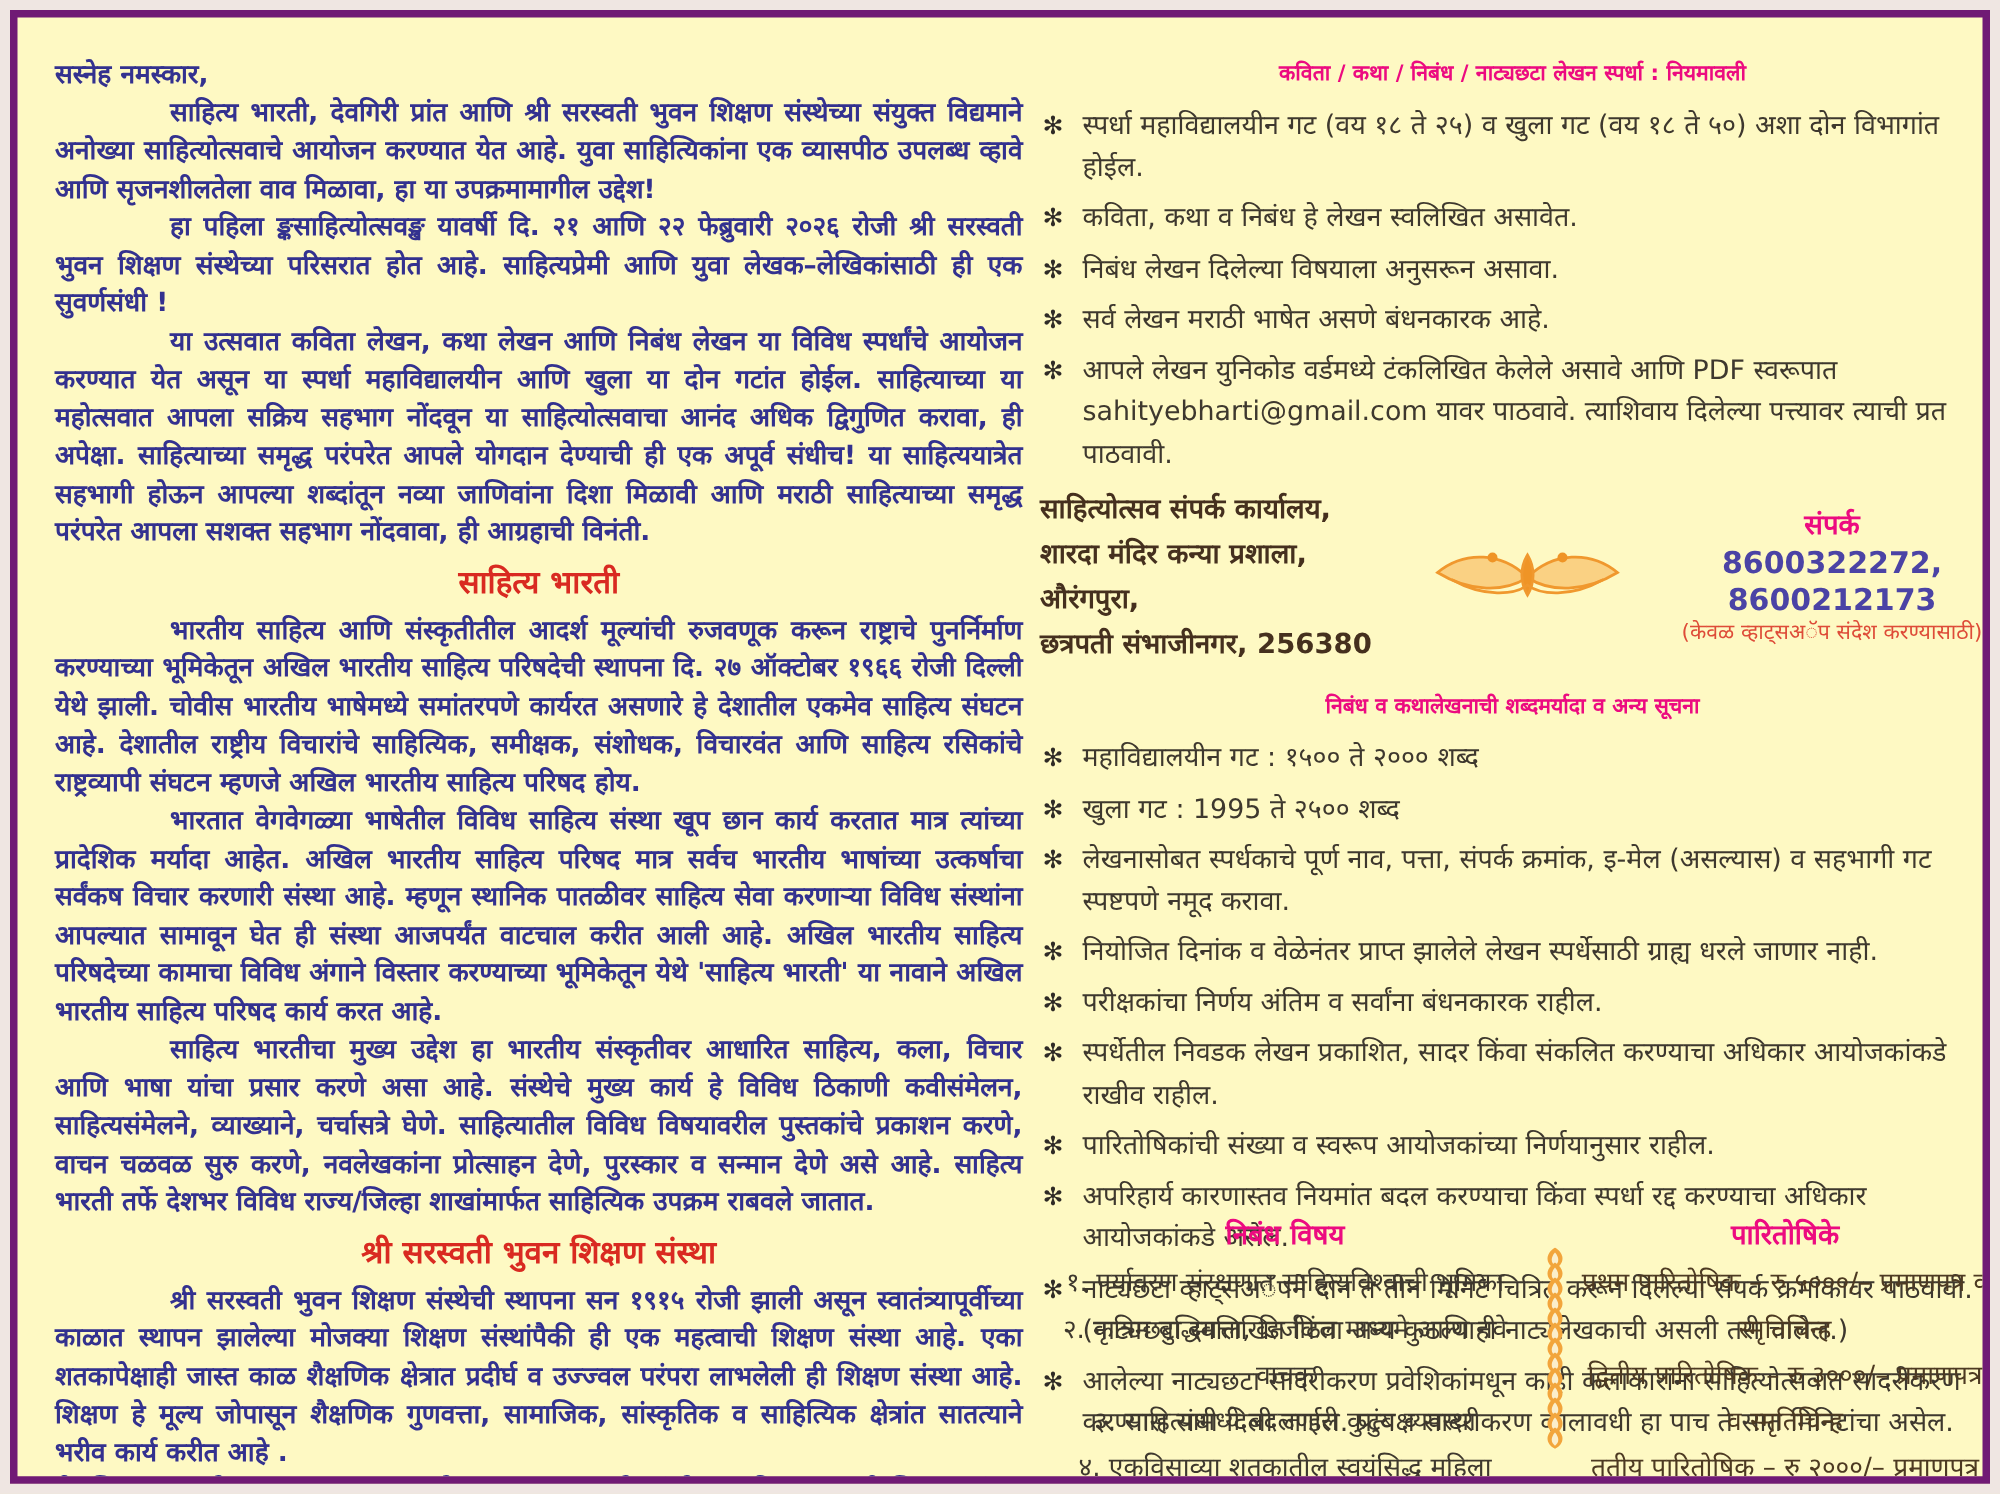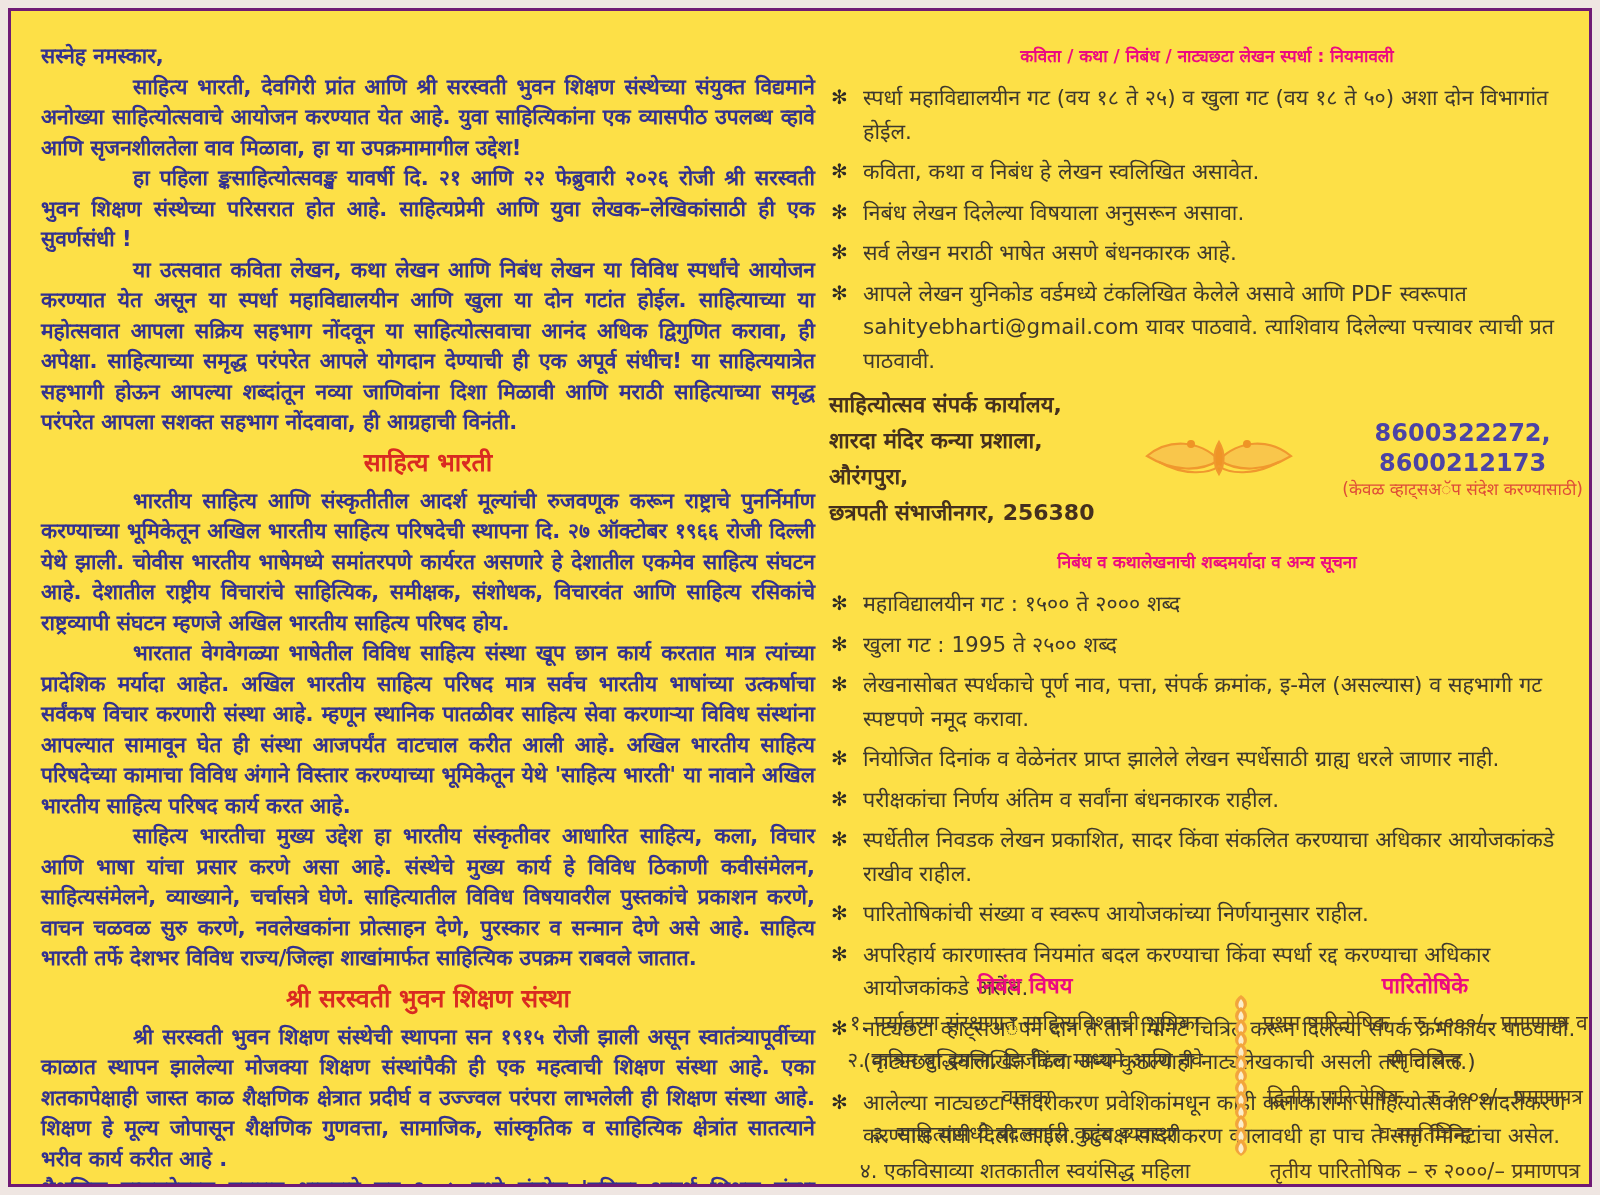--- a/index.html
+++ b/index.html
@@ -1,18 +1,18 @@
 <!DOCTYPE html>
 <html><head>
 <meta charset="utf-8">
 <style>
   html,body{margin:0;padding:0;}
   body{font-family:"DejaVu Sans","Liberation Sans",sans-serif;background:#e9e2dc;}
   .page{position:relative;width:1600px;height:1195px;background:#efe6e2;overflow:hidden;}
-  .sheet{position:absolute;left:8px;top:8px;right:8px;bottom:8px;background:#fde047;border:3px solid #701a75;overflow:hidden;}
+  .sheet{position:absolute;left:8px;top:8px;right:8px;bottom:8px;background:#fef9c3;border:6px solid #701a75;overflow:hidden;}
 
   
   .left-col{position:absolute;left:30px;top:30px;width:774px;color:#33318f;
             font-size:21px;line-height:30.5px;text-align:justify;font-weight:600;}
   .left-col p{margin:0;}
   .left-col p.ind{text-indent:92px;}
   .salutation{margin-bottom:2px;}
   h2.red-head{color:#d92a21;text-align:center;font-size:25px;line-height:34px;
               margin:8px 0 6px 0;font-weight:700;}
 
@@ -87,20 +87,21 @@
               <path d="M80 28 C100 8 130 6 152 24 C126 40 98 40 80 28Z" fill="#f6b04e" fill-opacity="0.55"></path>
               <path d="M80 10 C74 20 74 32 80 42 C86 32 86 20 80 10Z" fill="#ef9426"></path>
               <path d="M20 30 C45 44 70 42 80 34"></path>
               <path d="M140 30 C115 44 90 42 80 34"></path>
             </g>
             <circle cx="52" cy="12" r="4" fill="#ef9426"></circle>
             <circle cx="108" cy="12" r="4" fill="#ef9426"></circle>
           </svg>
         </div>
         <div class="contact-right">
+          <div class="contact-label">संपर्क</div>
           <div class="contact-phones">8600322272, 8600212173</div>
           <div class="contact-note">(केवळ व्हाट्सअॅप संदेश करण्यासाठी)</div>
         </div>
       </div>
 
       <h2 class="rc-title wl-title">निबंध व कथालेखनाची शब्दमर्यादा व अन्य सूचना</h2>
       <ul class="star-list">
         <li><span class="star">✻</span><span>महाविद्यालयीन गट : १५०० ते २००० शब्द</span></li>
         <li><span class="star">✻</span><span>खुला गट :    1995 ते २५०० शब्द</span></li>
         <li><span class="star">✻</span><span>लेखनासोबत स्पर्धकाचे  पूर्ण नाव, पत्ता, संपर्क क्रमांक, इ-मेल (असल्यास) व सहभागी गट स्पष्टपणे नमूद करावा.</span></li>

